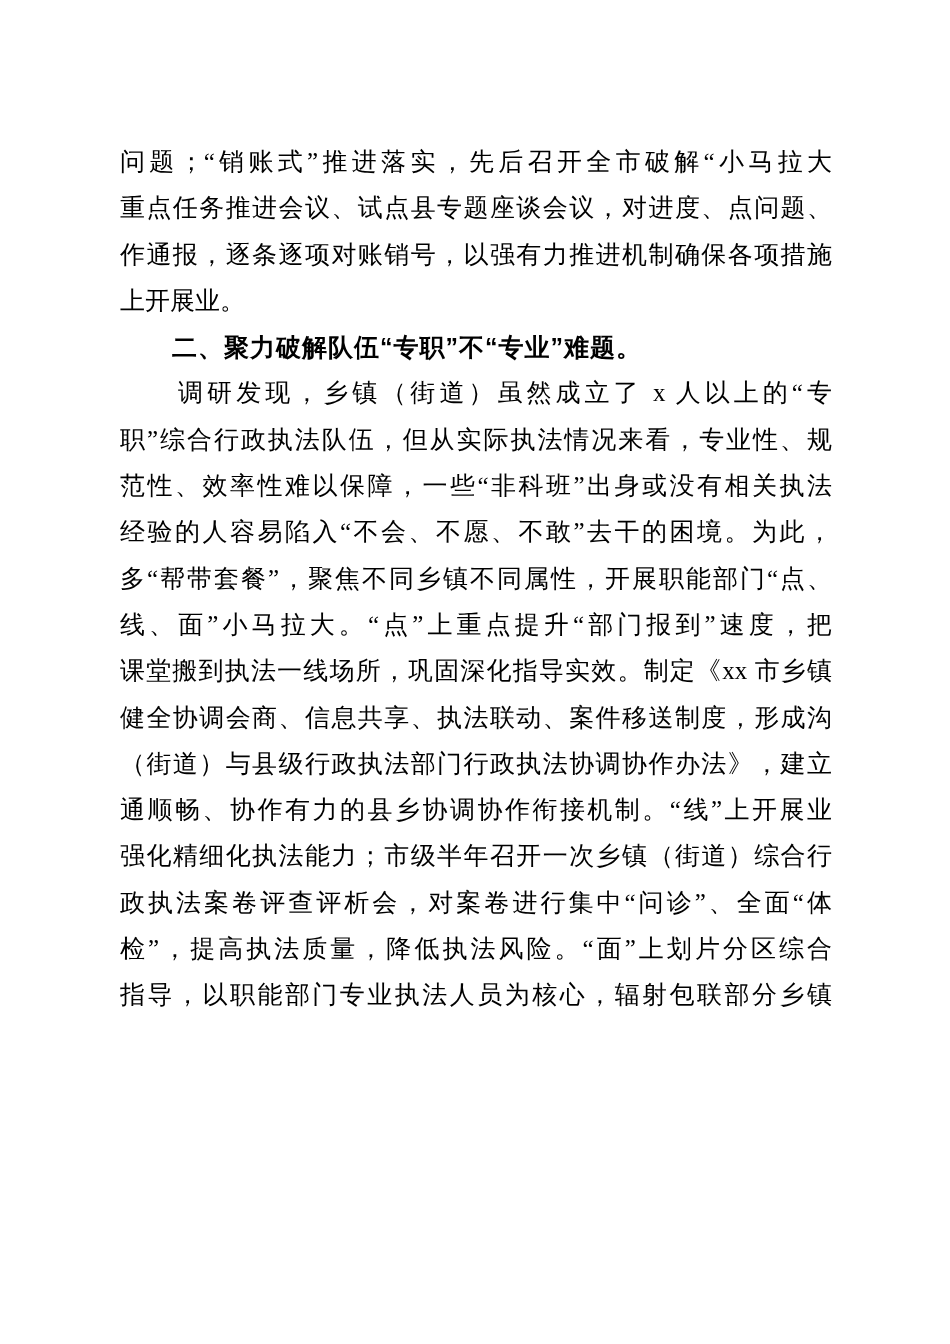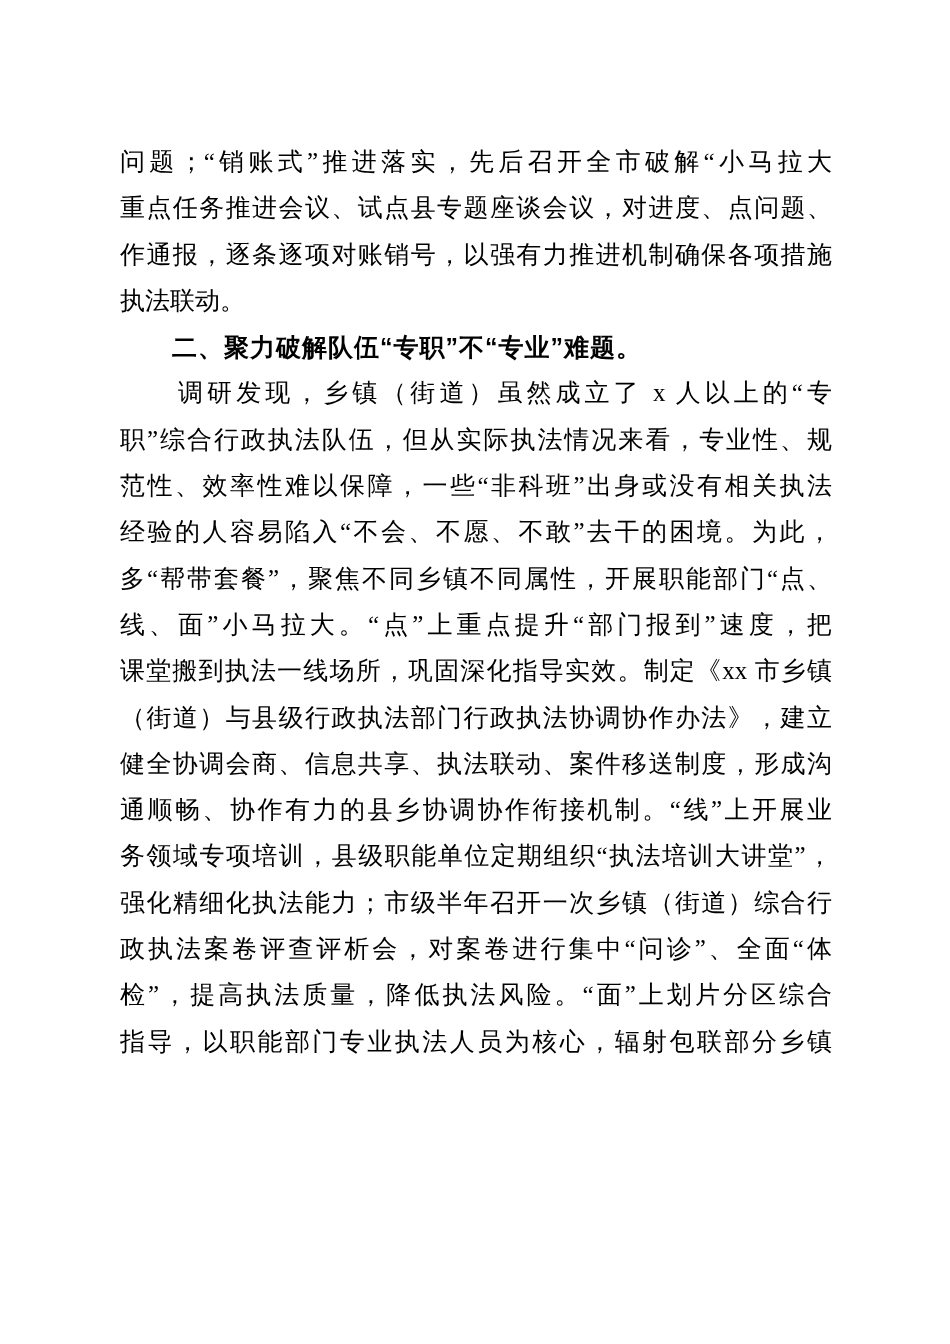--- a/index.html
+++ b/index.html
@@ -41,36 +41,35 @@
 </style>
 </head>
 <body>
 
 <div class="page">
   <div class="text-block">
       <div class="paragraph paragraph-body">
         <div class="line">问题；“销账式”推进落实，先后召开全市破解“小马拉大</div>
         <div class="line">重点任务推进会议、试点县专题座谈会议，对进度、点问题、</div>
         <div class="line">作通报，逐条逐项对账销号，以强有力推进机制确保各项措施</div>
-        <div class="line align-left">执法联动。</div>
+        <div class="line align-left">上开展业。</div>
       </div>
       <div class="paragraph paragraph-heading">
         <div class="line align-left">　　二、聚力破解队伍“专职”不“专业”难题。</div>
       </div>
       <div class="paragraph paragraph-body">
         <div class="line">　　调研发现，乡镇（街道）虽然成立了 x 人以上的“专</div>
         <div class="line">职”综合行政执法队伍，但从实际执法情况来看，专业性、规</div>
         <div class="line">范性、效率性难以保障，一些“非科班”出身或没有相关执法</div>
         <div class="line">经验的人容易陷入“不会、不愿、不敢”去干的困境。为此，</div>
         <div class="line">多“帮带套餐”，聚焦不同乡镇不同属性，开展职能部门“点、</div>
         <div class="line">线、面”小马拉大。“点”上重点提升“部门报到”速度，把</div>
         <div class="line">课堂搬到执法一线场所，巩固深化指导实效。制定《xx 市乡镇</div>
+        <div class="line">健全协调会商、信息共享、执法联动、案件移送制度，形成沟</div>
         <div class="line">（街道）与县级行政执法部门行政执法协调协作办法》，建立</div>
-        <div class="line">健全协调会商、信息共享、执法联动、案件移送制度，形成沟</div>
         <div class="line">通顺畅、协作有力的县乡协调协作衔接机制。“线”上开展业</div>
-        <div class="line">务领域专项培训，县级职能单位定期组织“执法培训大讲堂”，</div>
         <div class="line">强化精细化执法能力；市级半年召开一次乡镇（街道）综合行</div>
         <div class="line">政执法案卷评查评析会，对案卷进行集中“问诊”、全面“体</div>
         <div class="line">检”，提高执法质量，降低执法风险。“面”上划片分区综合</div>
         <div class="line">指导，以职能部门专业执法人员为核心，辐射包联部分乡镇</div>
       </div>
     </div>
 </div>
 
 </body></html>

